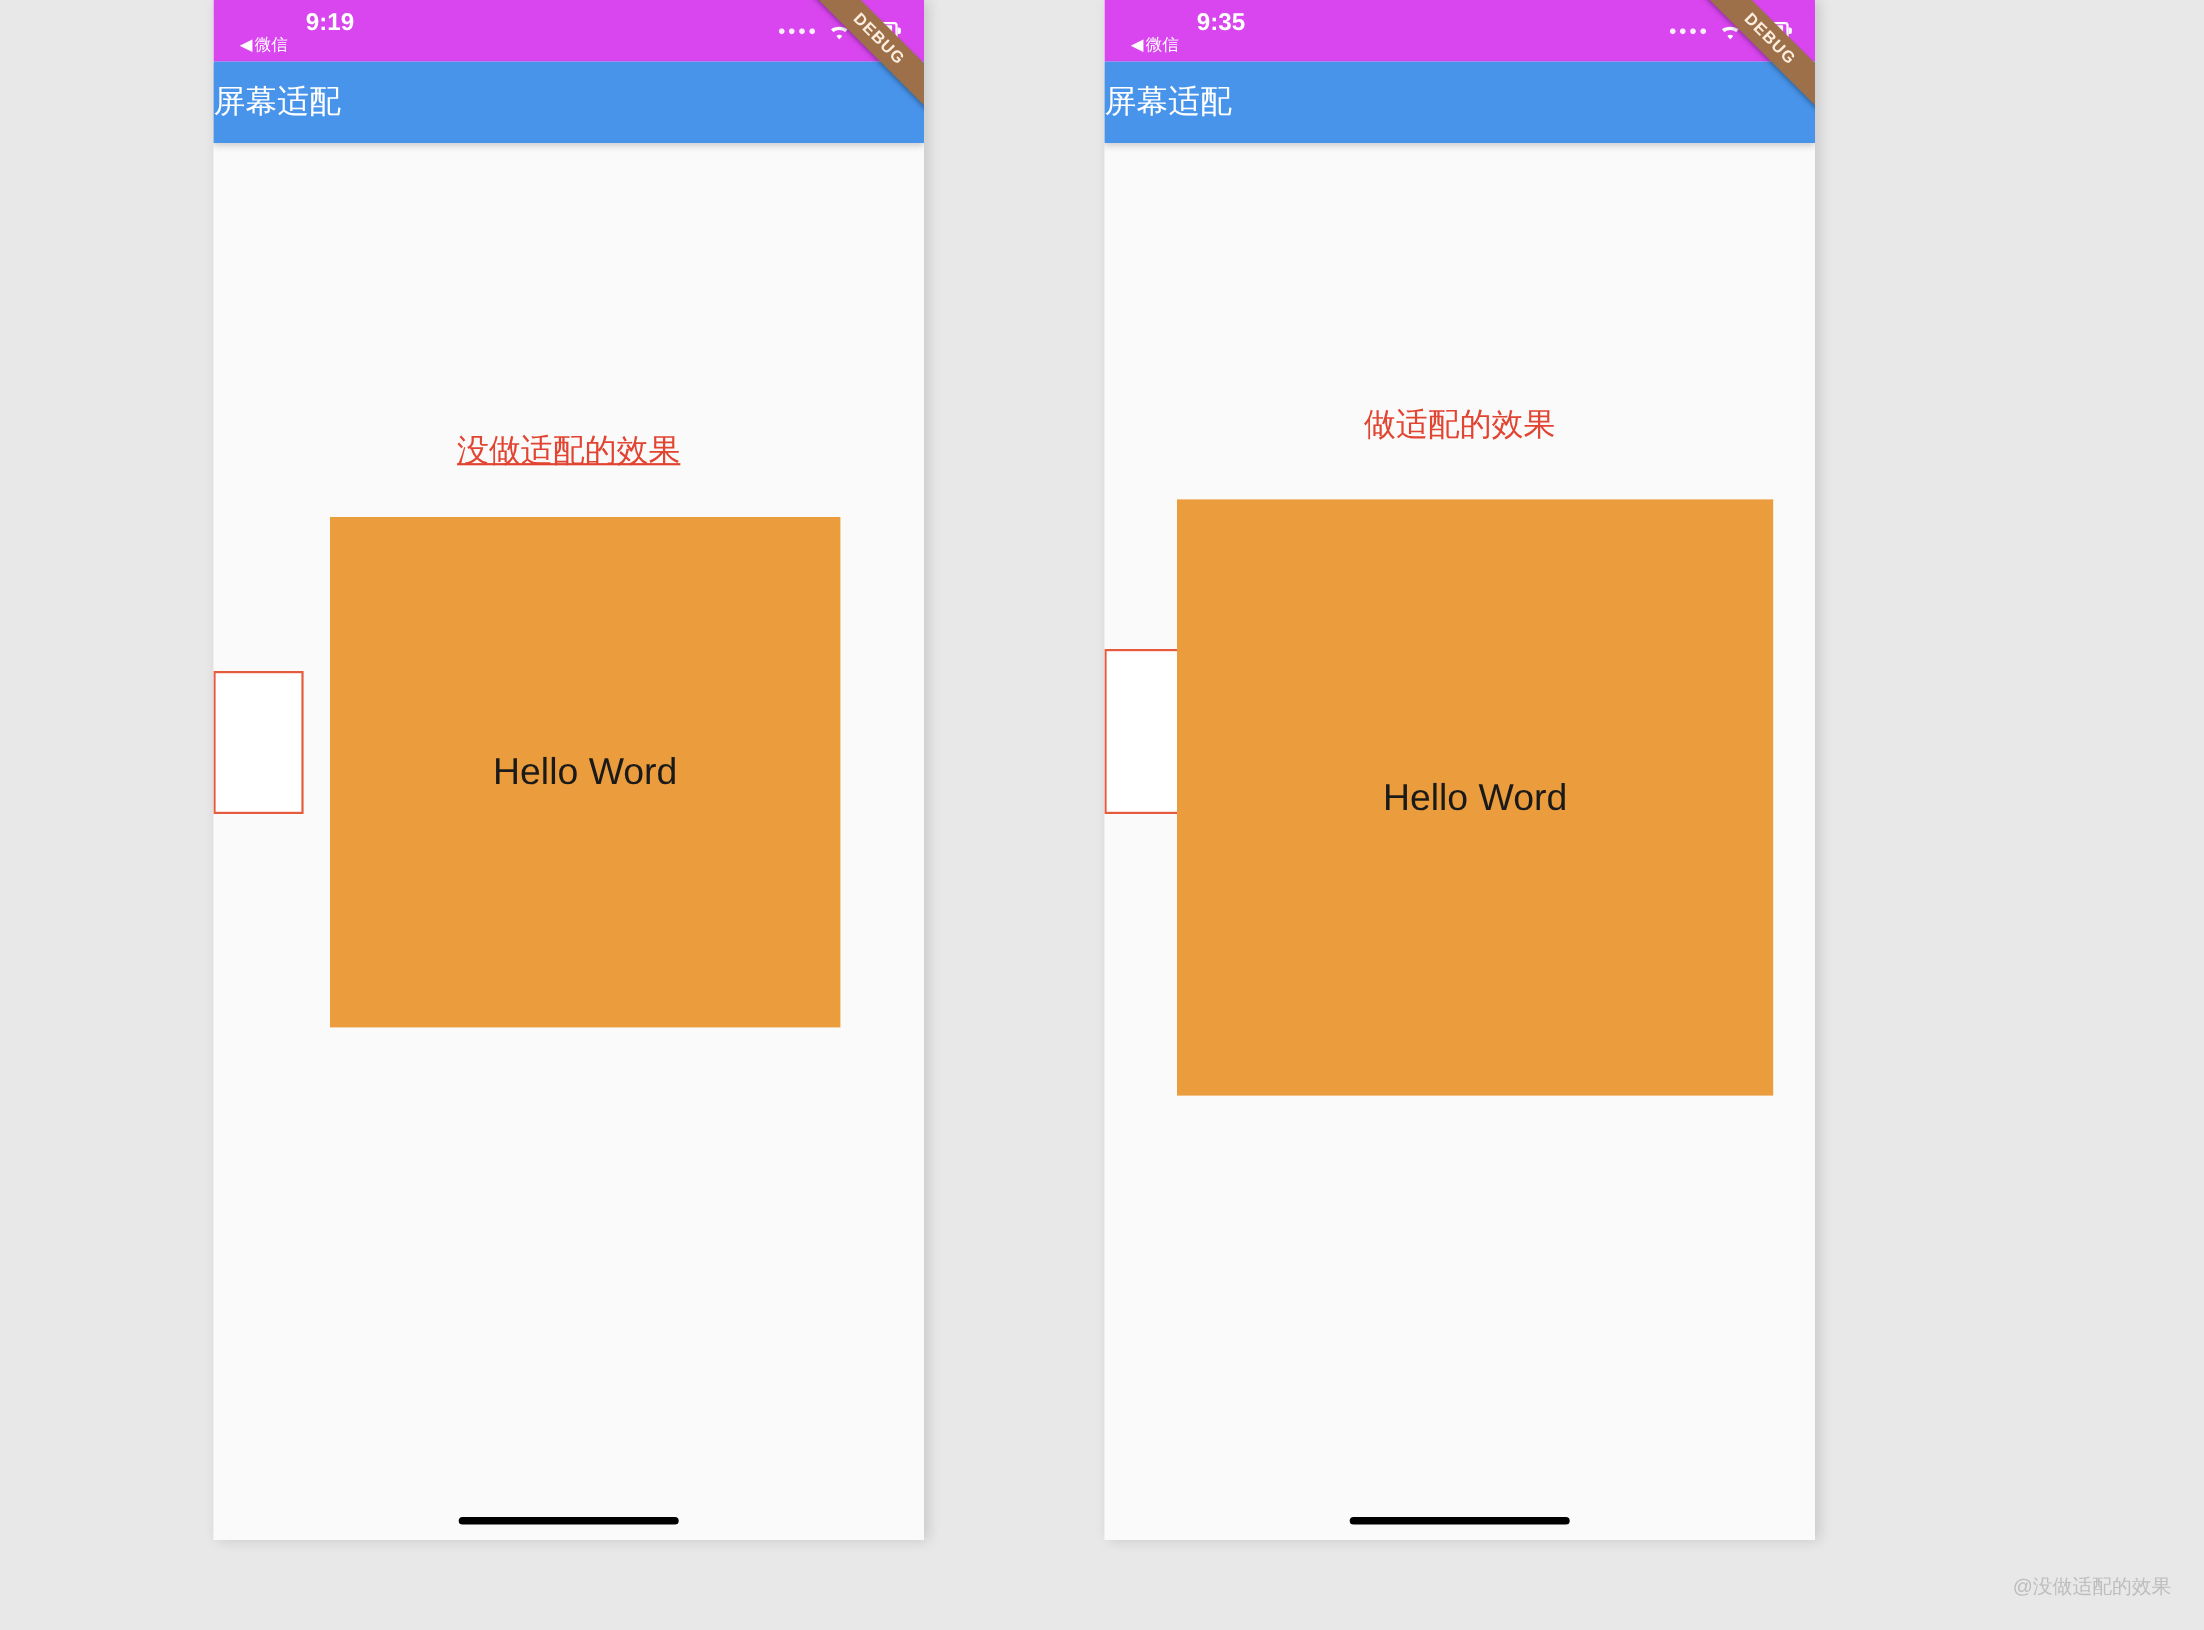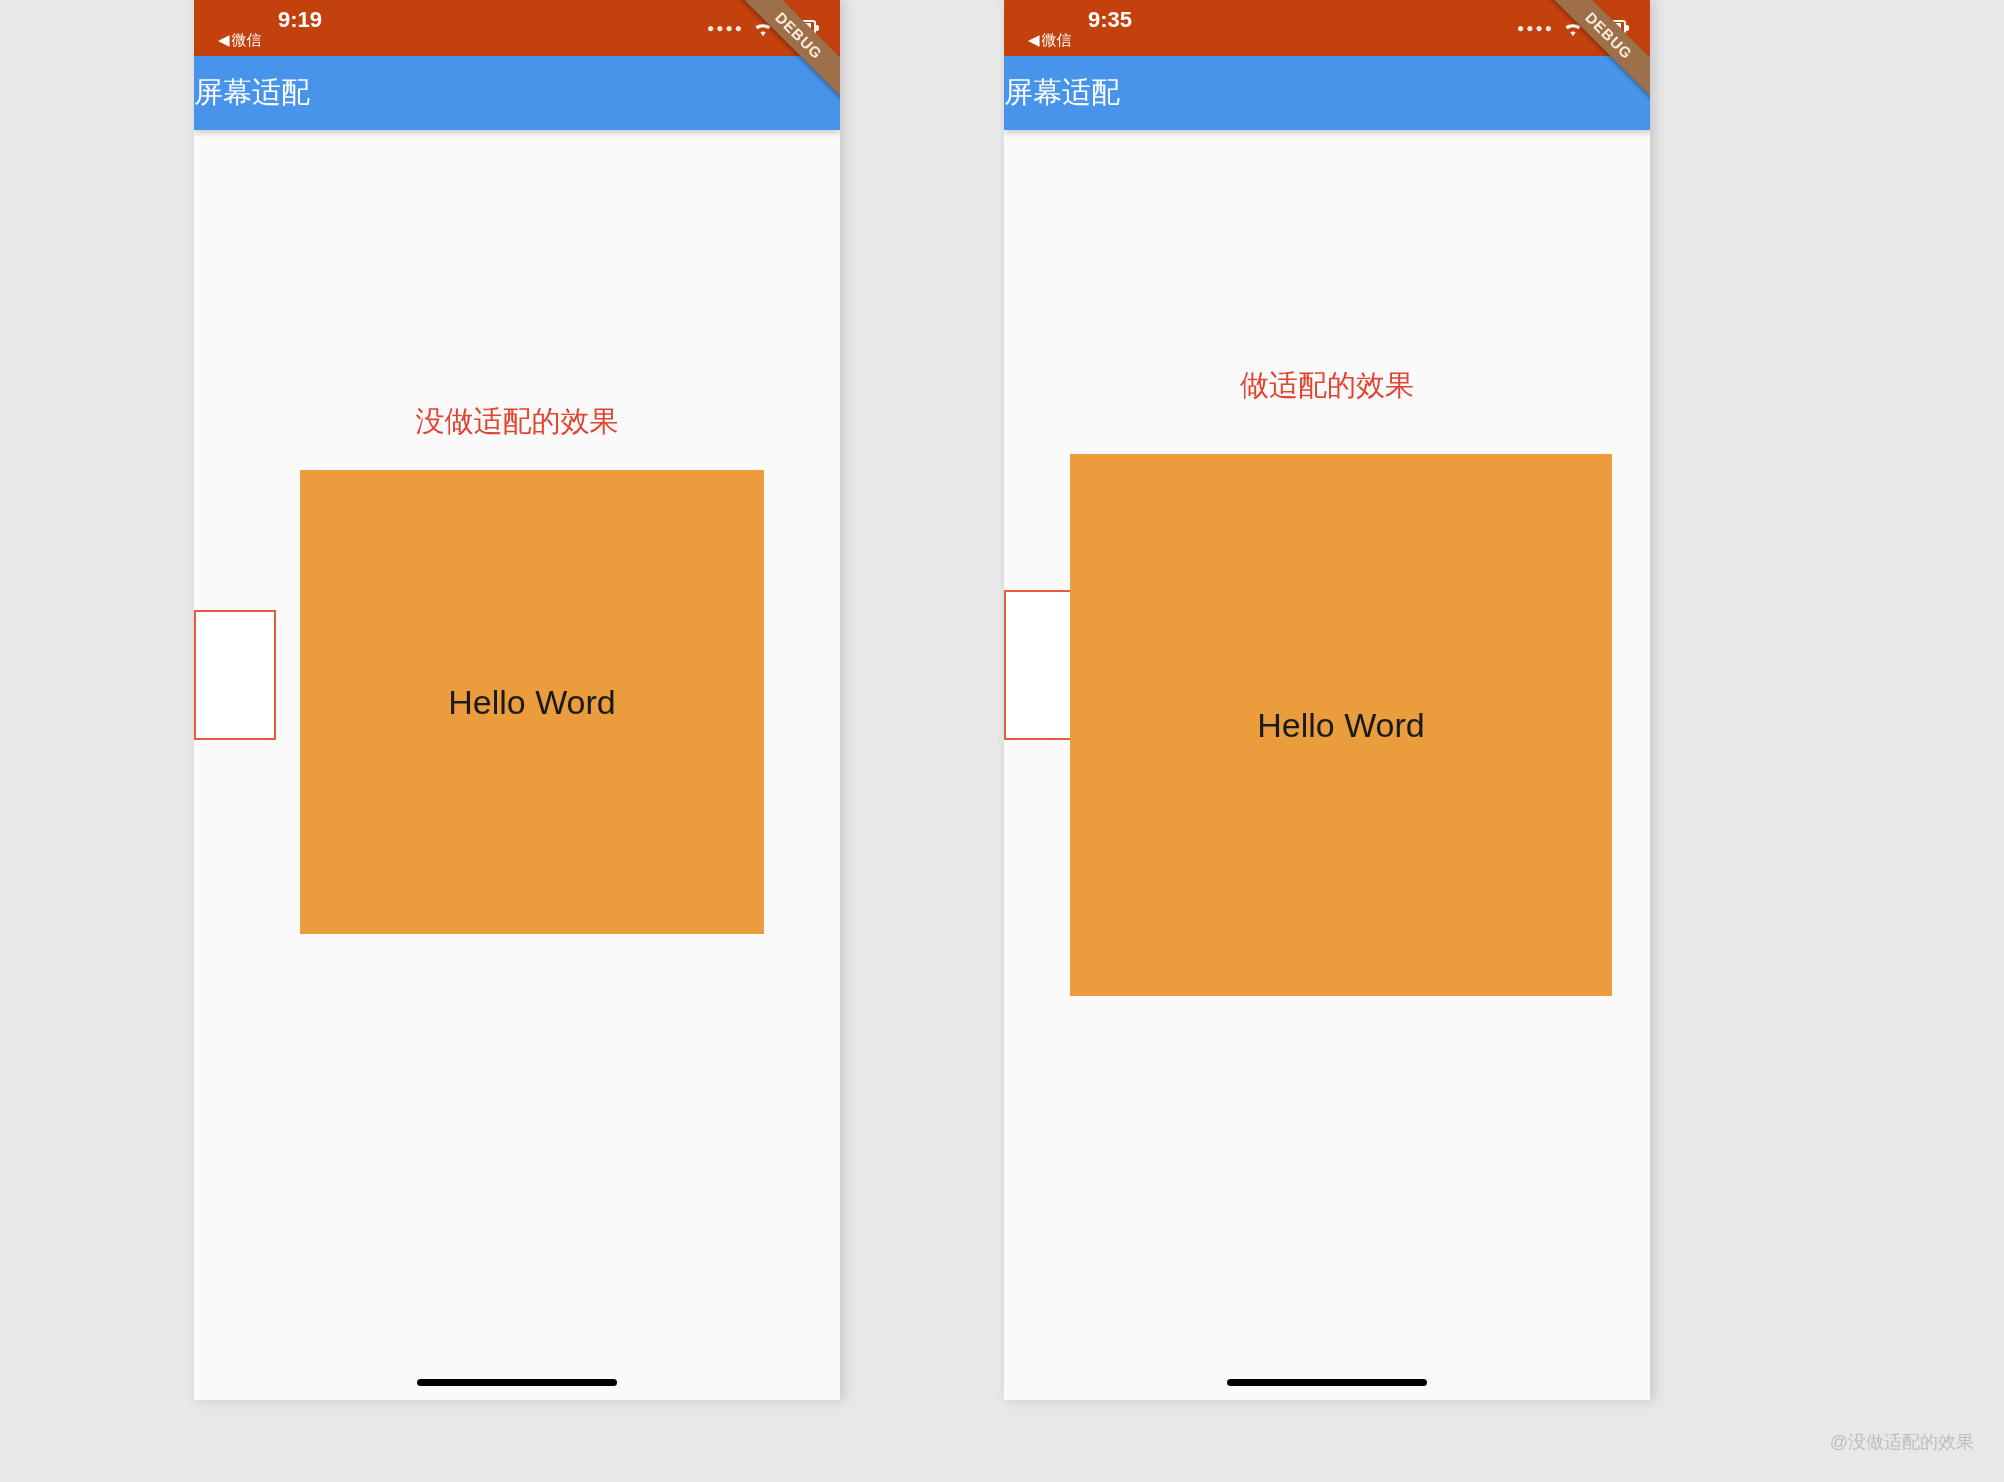--- a/index.html
+++ b/index.html
@@ -19,21 +19,21 @@
     .phone {
       width: 646px;
       height: 1400px;
       background: #fafafa;
       position: relative;
       overflow: hidden;
       box-shadow: 4px 0 12px rgba(0,0,0,0.15);
     }
     .status-bar {
       height: 56px;
-      background: #c2410c;
+      background: #d946ef;
       display: flex;
       align-items: center;
       justify-content: space-between;
       padding: 0 24px;
       color: #fff;
       position: relative;
     }
     .status-left {
       display: flex;
       flex-direction: column;
@@ -164,21 +164,21 @@
       position: absolute;
       bottom: 14px;
       left: 50%;
       transform: translateX(-50%);
       width: 200px;
       height: 7px;
       background: #000;
       border-radius: 5px;
     }
     
-    .phone-a .red-label { top: 272px; }
+    .phone-a .red-label { top: 260px; text-decoration: underline; }
     .phone-a .orange-box { left: 106px; top: 340px; width: 464px; height: 464px; }
     .phone-a .red-outline { left: 0; top: 480px; width: 82px; height: 130px; }
     
     .phone-b .red-label { top: 236px; }
     .phone-b .orange-box { left: 66px; top: 324px; width: 542px; height: 542px; }
     .phone-b .red-outline { left: 0; top: 460px; width: 72px; height: 150px; }
 
     .watermark {
       position: absolute;
       bottom: 28px;

